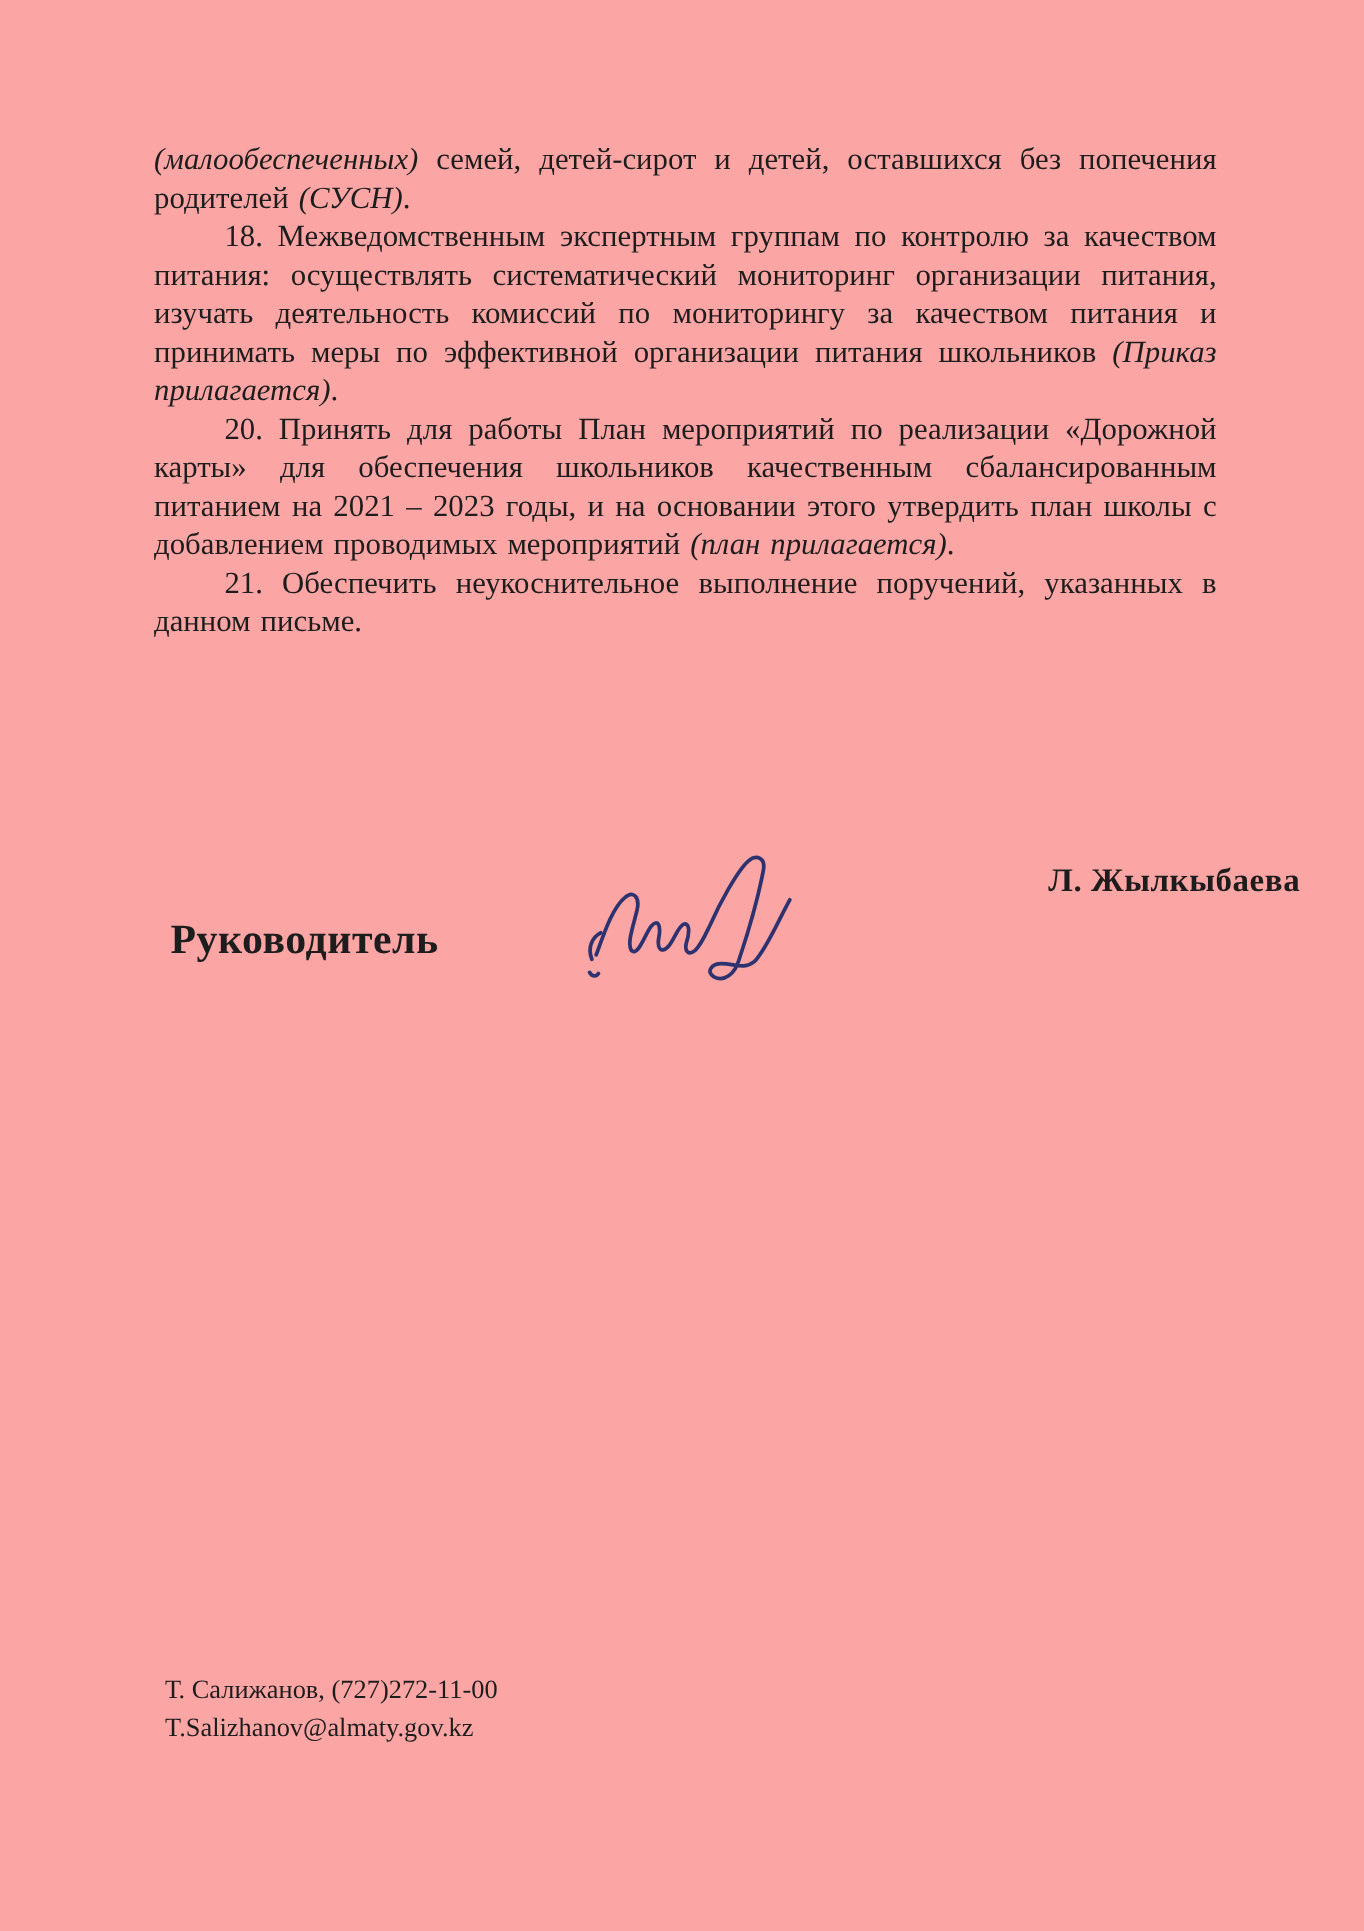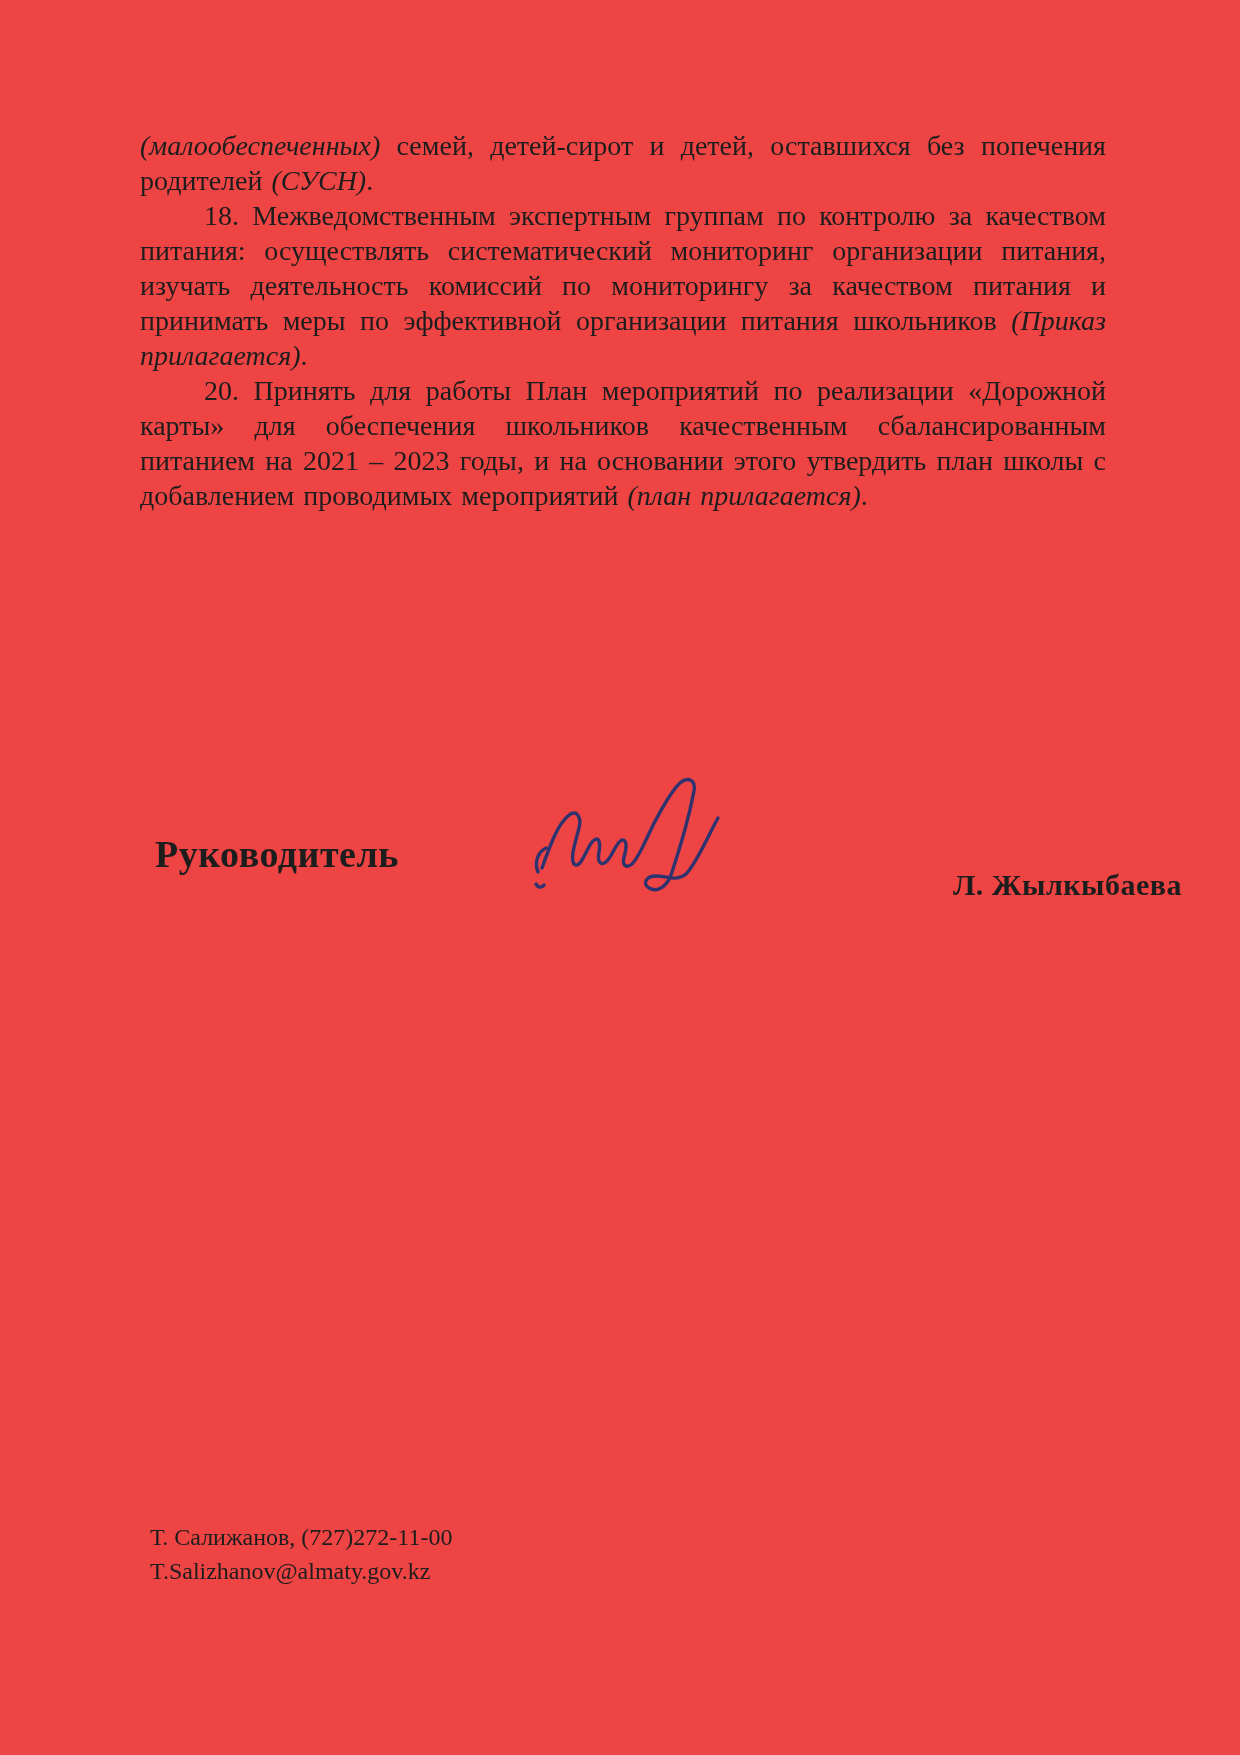--- a/index.html
+++ b/index.html
@@ -1,20 +1,20 @@
 <!DOCTYPE html>
 <html><head>
 <meta charset="utf-8">
 <style>
   html, body { margin: 0; padding: 0; background: #ffffff; }
   .page {
     position: relative;
     width: 1240px;
     height: 1755px;
-    background: #ef4444;
+    background: #fca5a5;
     font-family: "Liberation Serif", serif;
     color: #1d1d1d;
     overflow: hidden;
   }
   .doc-body {
     position: absolute;
     left: 140px;
     top: 128px;
     width: 966px;
     font-size: 28px;
@@ -29,21 +29,21 @@
     position: absolute;
     left: 155px;
     top: 832px;
     font-size: 38px;
     font-weight: bold;
     letter-spacing: 0.5px;
   }
   .name {
     position: absolute;
     left: 953px;
-    top: 868px;
+    top: 784px;
     font-size: 30px;
     font-weight: bold;
     letter-spacing: 0.5px;
     white-space: nowrap;
   }
   .signature {
     position: absolute;
     left: 528px;
     top: 776px;
     width: 200px;
@@ -60,20 +60,21 @@
 </style>
 </head>
 <body>
 
 <div class="page">
 
   <div class="doc-body">
       <p class="para"><span class="it">(малообеспеченных)</span><span> семей, детей-сирот и детей, оставшихся без попечения родителей </span><span class="it">(СУСН)</span><span>.</span></p>
       <p class="para indent"><span>18. Межведомственным экспертным группам по контролю за качеством питания: осуществлять систематический мониторинг организации питания, изучать деятельность комиссий по мониторингу за качеством питания и принимать меры по эффективной организации питания школьников </span><span class="it">(Приказ прилагается)</span><span>.</span></p>
       <p class="para indent"><span>20. Принять для работы План мероприятий по реализации «Дорожной карты» для обеспечения школьников качественным сбалансированным питанием на 2021 – 2023 годы, и на основании этого утвердить план школы с добавлением проводимых мероприятий </span><span class="it">(план прилагается)</span><span>.</span></p>
+      <p class="para indent"><span>21. Обеспечить неукоснительное выполнение поручений, указанных в данном письме.</span></p>
     </div>
 
   <div class="role">Руководитель</div>
 
   <svg class="signature" viewBox="0 0 200 125" xmlns="http://www.w3.org/2000/svg">
     <path fill="none" stroke="#2e336f" stroke-width="3.4" stroke-linecap="round" stroke-linejoin="round" d="M10,96 C6,86 10,76 18,72
              M8,108 C10,112 14,112 16,109
              M14,92
              C20,76 28,50 40,40
              C48,33 54,40 51,52

